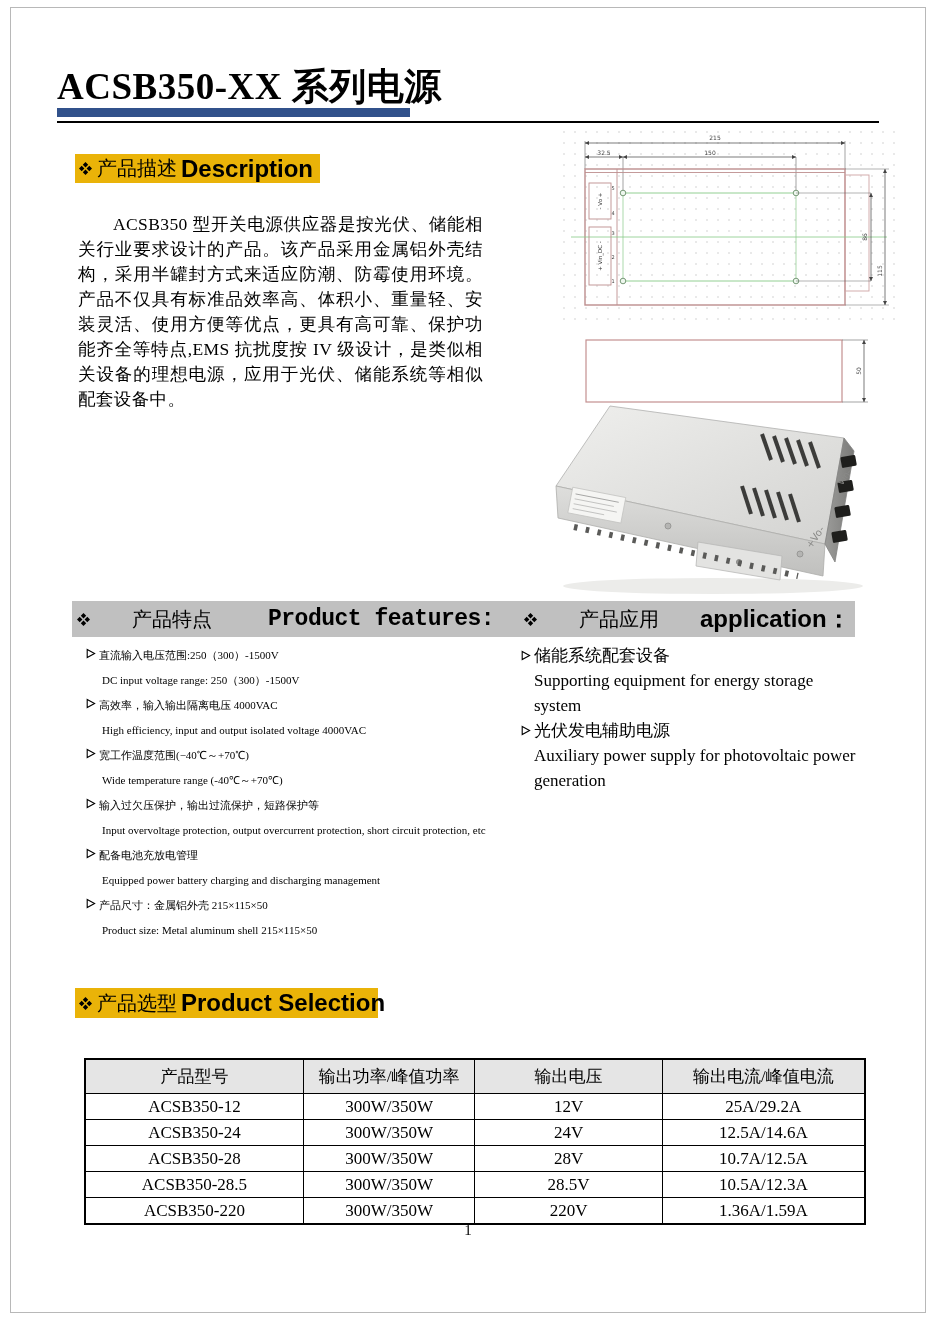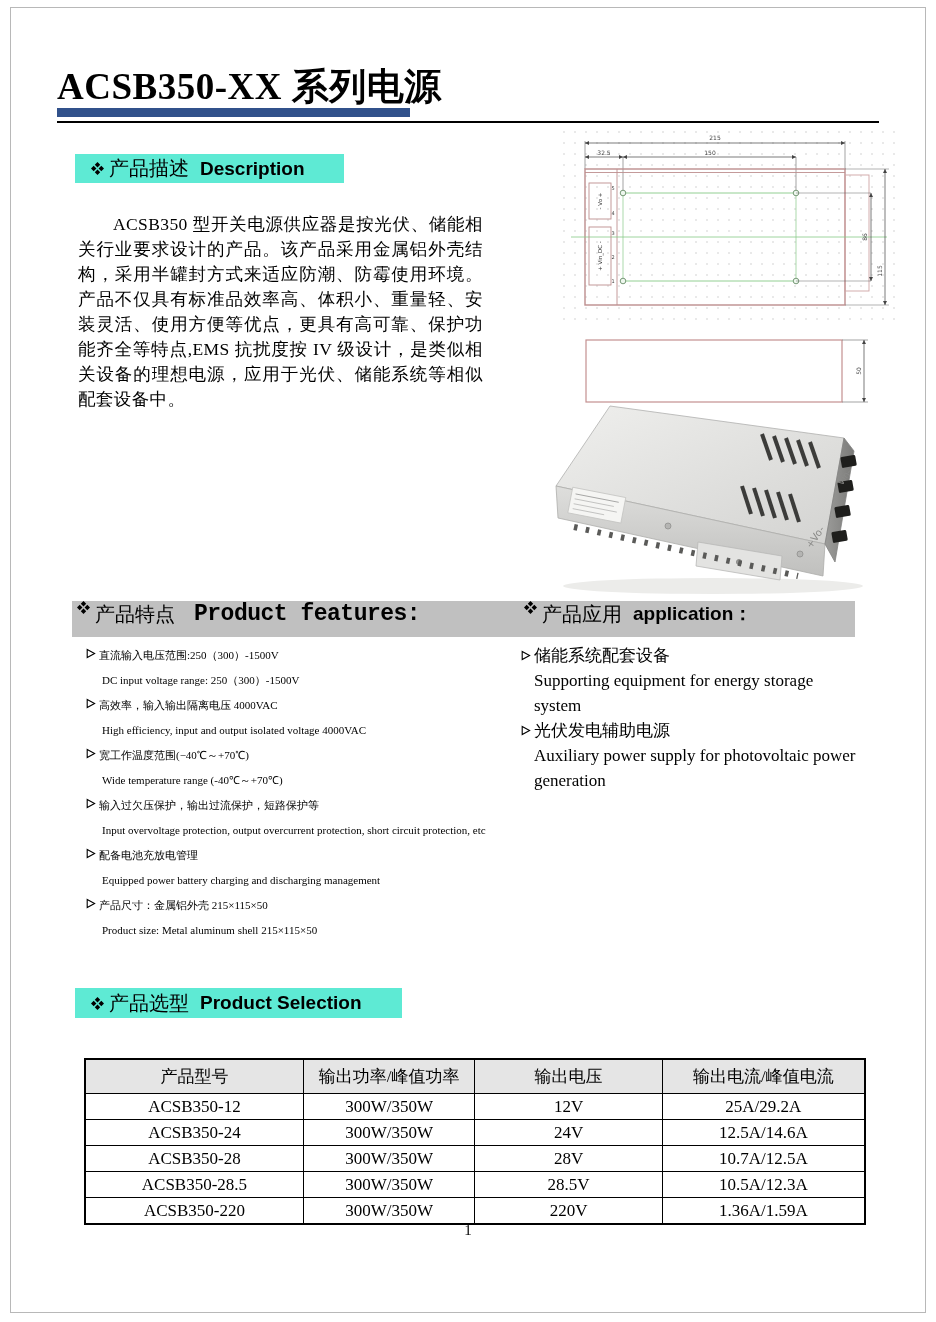--- a/index.html
+++ b/index.html
@@ -8,29 +8,29 @@
     font-family:"Liberation Serif", serif;color:#000;overflow:hidden;
   }
   .page-frame{position:absolute;left:10px;top:7px;width:914px;height:1304px;
     border:1px solid #b8b8b8;pointer-events:none;}
   
   .title{position:absolute;left:57px;top:62px;font-size:37px;font-weight:bold;
     letter-spacing:.5px;white-space:nowrap;}
   .accent-bar{position:absolute;left:57px;top:108px;width:353px;height:9px;background:#31518B;}
   .title-rule{position:absolute;left:57px;top:121px;width:822px;height:2px;background:#000;}
   
-  .sec-hdr{position:absolute;background:#5eead4;display:flex;align-items:center;
-    padding:0 16px;font-size:20px;white-space:nowrap;}
+  .sec-hdr{position:absolute;background:#eab308;display:flex;align-items:center;
+    padding:0 4px;font-size:20px;white-space:nowrap;}
   .hdr-zh{margin-left:2px;}
-  .hdr-en-sans{font-family:"Liberation Sans",sans-serif;font-weight:bold;font-size:19px;margin-left:11px;}
+  .hdr-en-sans{font-family:"Liberation Sans",sans-serif;font-weight:bold;font-size:24px;margin-left:4px;}
   .hdr-en-mono{font-family:"Liberation Mono",monospace;font-weight:bold;font-size:23px;margin-left:19px;letter-spacing:-.5px;}
   #desc-hdr{left:75px;top:154px;width:237px;height:29px;}
   #sel-hdr{left:75px;top:988px;width:295px;height:30px;}
   .band{position:absolute;left:72px;top:601px;width:783px;height:36px;background:#C0C0C0;}
-  .band .bhdr{position:absolute;top:0;height:36px;display:flex;font-size:20px;white-space:nowrap;}
+  .band .bhdr{position:absolute;top:0;height:36px;display:flex;align-items:center;font-size:20px;white-space:nowrap;gap:37px;}
   #feat-hdr{left:5px;} #app-hdr{left:452px;}
   .diamond{flex:0 0 auto;margin-right:3px;}
   
   .para{position:absolute;left:78px;top:212px;width:405px;font-size:17.5px;line-height:25px;
     text-align:justify;text-indent:2em;letter-spacing:.4px;}
   
   .feat-list{position:absolute;left:86px;top:643px;width:700px;font-size:11px;line-height:25px;}
   .app-list{position:absolute;left:521px;top:643px;width:342px;font-size:17px;line-height:25px;}
   .zh-line{white-space:nowrap;}
   .zh-line .bullet{margin-right:3px;}

